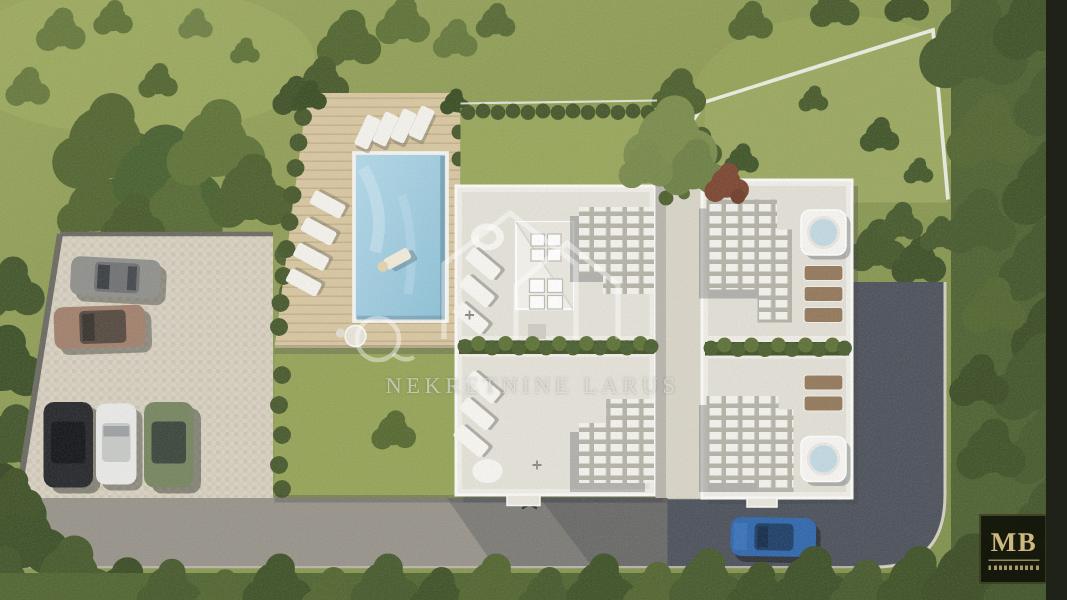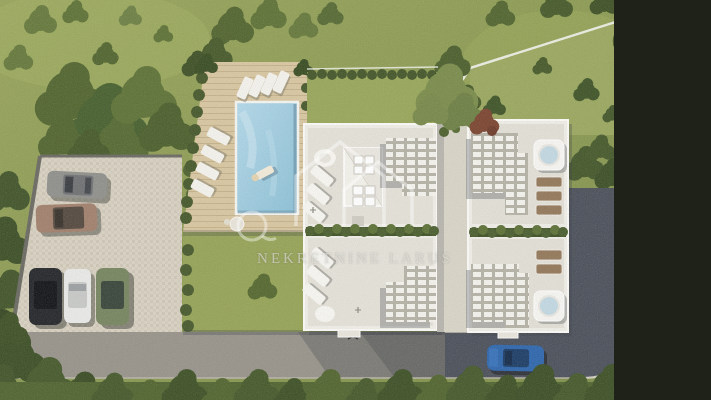--- a/index.html
+++ b/index.html
@@ -1,16 +1,16 @@
 <!DOCTYPE html>
 <html><head>
 <meta charset="utf-8">
 <style>
   html,body{margin:0;padding:0;background:#1e2218;}
-  .stage{position:relative;width:614px;height:400px;overflow:hidden;font-family:"Liberation Sans",sans-serif;}
+  .stage{position:relative;width:697px;height:400px;overflow:hidden;font-family:"Liberation Sans",sans-serif;}
   .stage svg{position:absolute;left:0;top:0;}
   
   .wm{position:absolute;left:0;top:0;width:711px;height:400px;pointer-events:none;}
   .wm-text{
     position:absolute;left:232px;top:250px;width:246px;text-align:center;white-space:nowrap;
     font-family:"Liberation Serif",serif;font-size:15px;letter-spacing:3px;
     color:rgba(236,236,230,0.58);text-shadow:0 0 2px rgba(70,70,70,0.35);
   }
   
   .mb-logo{
@@ -489,14 +489,19 @@
     <path d="M344,226 L344,190 L378,162 L412,190 L412,226"></path>
     <circle cx="252" cy="226" r="14" stroke-width="3"></circle>
     <path d="M262,236 q8,6 14,2" stroke-width="3"></path>
   </g>
 </svg>
 
 <div class="wm">
   <div class="wm-text">NEKRETNINE LARUS</div>
 </div>
 
-
+<div class="mb-logo">
+  <div class="mb-mono">MB</div>
+  <div class="mb-line"></div>
+  <div class="mb-caption"></div>
 </div>
 
+</div>
+
 </body></html>

